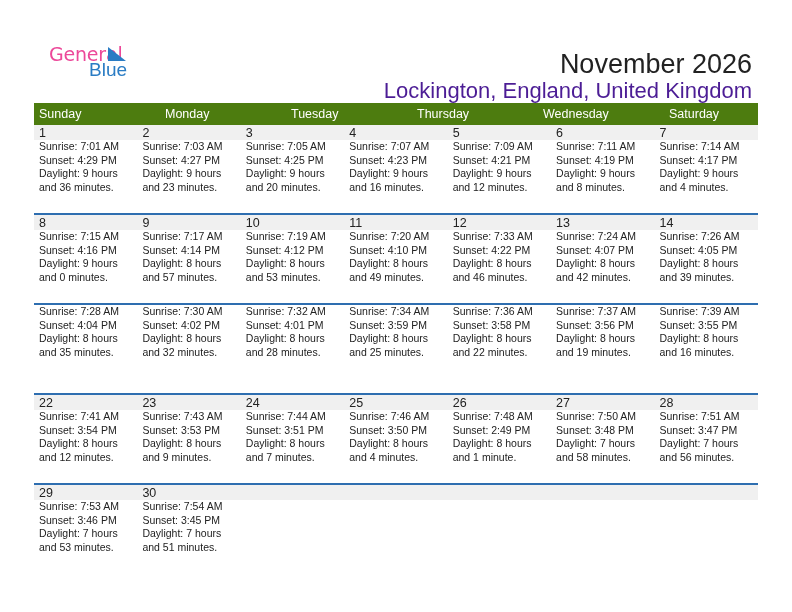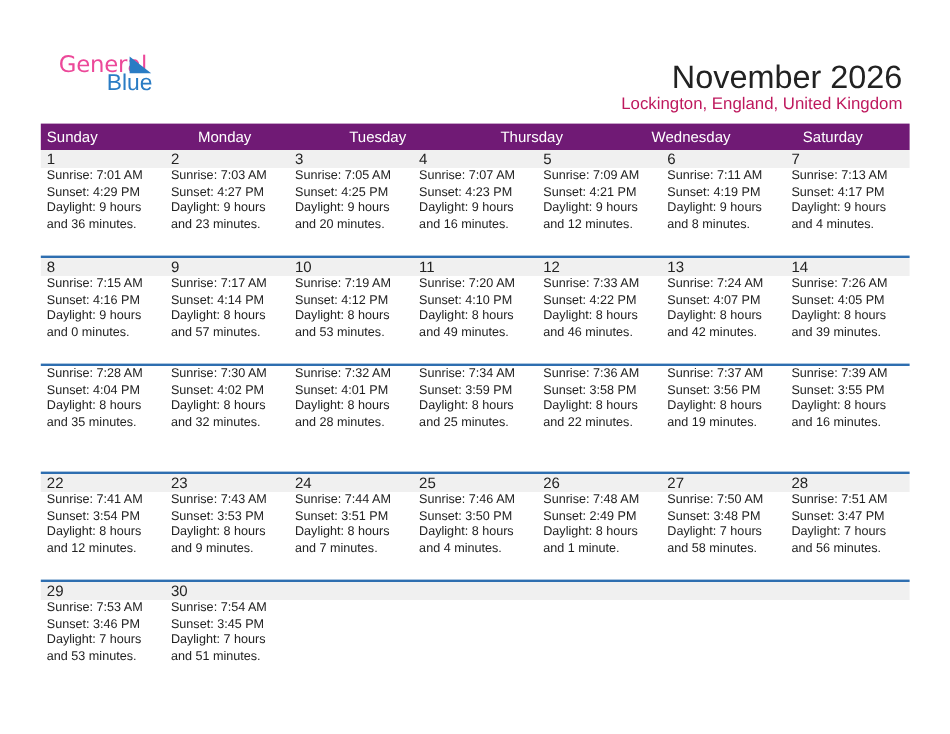--- a/index.html
+++ b/index.html
@@ -2,23 +2,23 @@
 <html><head>
 <meta charset="utf-8">
 <style>
   html, body { margin: 0; padding: 0; background: #ffffff; }
   body { width: 792px; height: 612px; position: relative; font-family: "Liberation Sans", sans-serif; color: #222; overflow: hidden; }
   .logo { position: absolute; left: 37px; top: 43px; width: 100px; height: 36px; }
   .logo .general { position: absolute; left: 12px; top: 0; font-size: 19px; color: #ec4899; letter-spacing: -0.2px; font-family: "DejaVu Sans", sans-serif; }
   .logo .blue { position: absolute; left: 52px; top: 16px; font-size: 19px; color: #2a7cc4; font-family: Liberation Sans, sans-serif; }
   .logo .tri { position: absolute; left: 71px; top: 4px; width: 0; height: 0; border-left: 18px solid #2a7cc4; border-top: 14px solid transparent; }
   .title { position: absolute; right: 40px; top: 38px; font-size: 27px; color: #222; margin-top: 11px; }
-  .subtitle { position: absolute; right: 40px; top: 78px; font-size: 14px; color: #be185d; }
+  .subtitle { position: absolute; right: 40px; top: 78px; font-size: 22px; color: #4c1d95; }
   .cal { position: absolute; left: 34px; top: 103px; width: 724px; }
-  .head { display: flex; background: #701a75; height: 22px; gap: 32px; }
+  .head { display: flex; background: #4d7c0f; height: 22px; gap: 32px; }
   .head div { width: 103.43px; color: #fff; font-size: 12.5px; line-height: 22px; padding-left: 5px; box-sizing: border-box; }
   .week { border-top: 2px solid #2e6eb0; height: 88px; position: relative; }
   .week:first-of-type { border-top: none; }
   .week .nums { display: flex; background: #f0f0f0; height: 15px; }
   .week .nums div { width: 103.43px; font-size: 12.5px; line-height: 16px; padding-left: 5px; box-sizing: border-box; color: #222; }
   .week .infos { display: flex; }
   .week .infos div { width: 103.43px; font-size: 10.5px; line-height: 13.5px; padding-left: 5px; box-sizing: border-box; color: #222; white-space: nowrap; }
   .week .infos div span { display: block; }
 </style>
 </head>
@@ -84,21 +84,21 @@
             <span>Daylight: 9 hours</span>
             <span>and 12 minutes.</span>
           </div>
           <div>
             <span>Sunrise: 7:11 AM</span>
             <span>Sunset: 4:19 PM</span>
             <span>Daylight: 9 hours</span>
             <span>and 8 minutes.</span>
           </div>
           <div>
-            <span>Sunrise: 7:13 AM</span>
+            <span>Sunrise: 7:14 AM</span>
             <span>Sunset: 4:17 PM</span>
             <span>Daylight: 9 hours</span>
             <span>and 4 minutes.</span>
           </div>
         </div>
       </div>
       <div class="week">
         <div class="nums">
           <div>8</div>
           <div>9</div>

